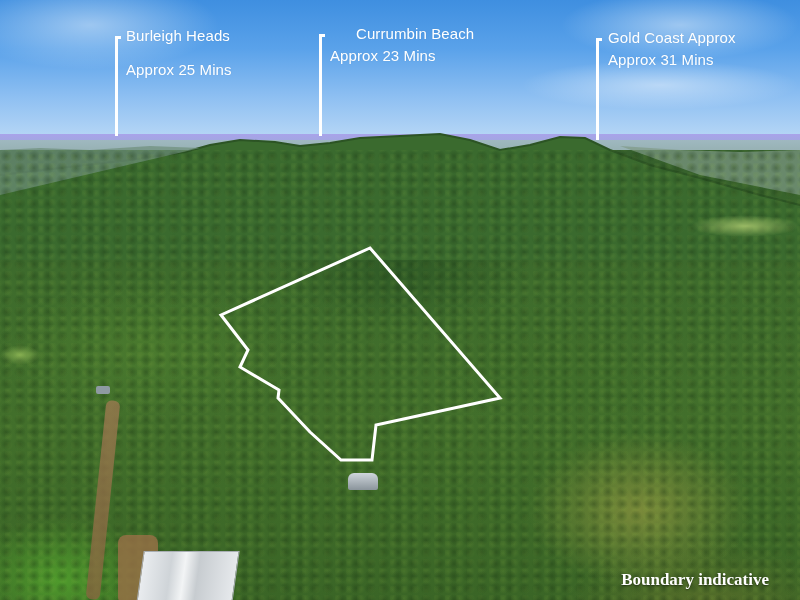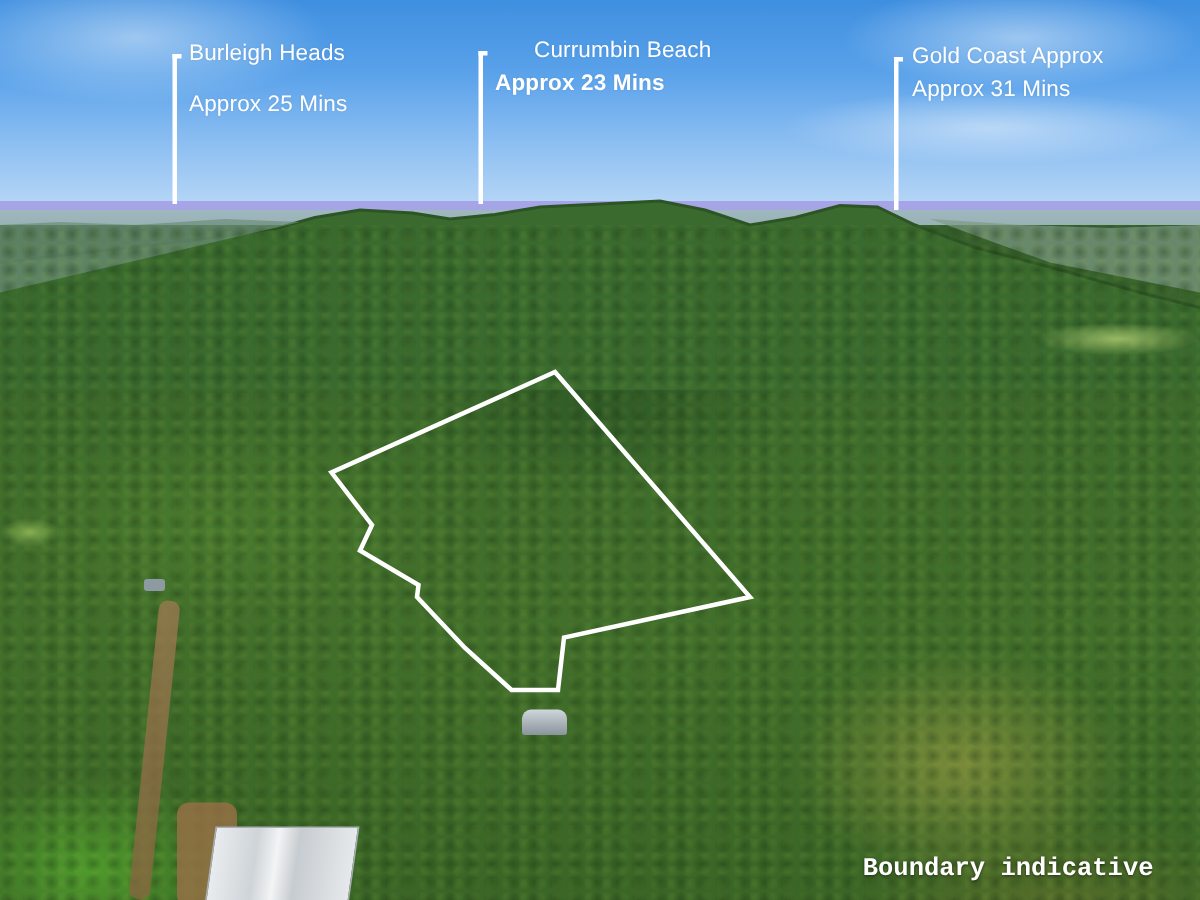--- a/index.html
+++ b/index.html
@@ -123,21 +123,21 @@
     }
     .boundary-svg {
       position: absolute; left: 0; top: 0; width: 800px; height: 600px;
       pointer-events: none;
     }
     .caption {
       position: absolute;
       right: 31px;
       bottom: 10px;
       color: #ffffff;
-      font-family: Liberation Mono, monospace;
+      font-family: Liberation Serif, serif;
       font-weight: bold;
       font-size: 17px;
       line-height: 20px;
       text-shadow: 0 1px 2px rgba(0,0,0,0.55);
       white-space: nowrap;
     }
   </style>
 </head>
 <body>
 
@@ -175,21 +175,21 @@
     <div class="leader" style="left:115px; top:36px; height:100px;"></div>
     <div class="tick" style="left:115px; top:36px;"></div>
     <div class="label" style="left:126px; top:26px;">Burleigh Heads</div>
     <div class="label" style="left:126px; top:60px;">Approx 25 Mins</div>
   </div>
 
   <div class="callout">
     <div class="leader" style="left:319px; top:34px; height:102px;"></div>
     <div class="tick" style="left:319px; top:34px;"></div>
     <div class="label" style="left:330px; top:24px;margin-left:26px;">Currumbin Beach</div>
-    <div class="label" style="left:330px; top:46px;font-weight:bold;">Approx 23 Mins</div>
+    <div class="label" style="left:330px; top:46px;">Approx 23 Mins</div>
   </div>
 
   <div class="callout">
     <div class="leader" style="left:596px; top:38px; height:102px;"></div>
     <div class="tick" style="left:596px; top:38px;"></div>
     <div class="label" style="left:608px; top:28px;">Gold Coast Approx</div>
     <div class="label" style="left:608px; top:50px;">Approx 31 Mins</div>
   </div>
 
   <div class="caption">Boundary indicative</div>

